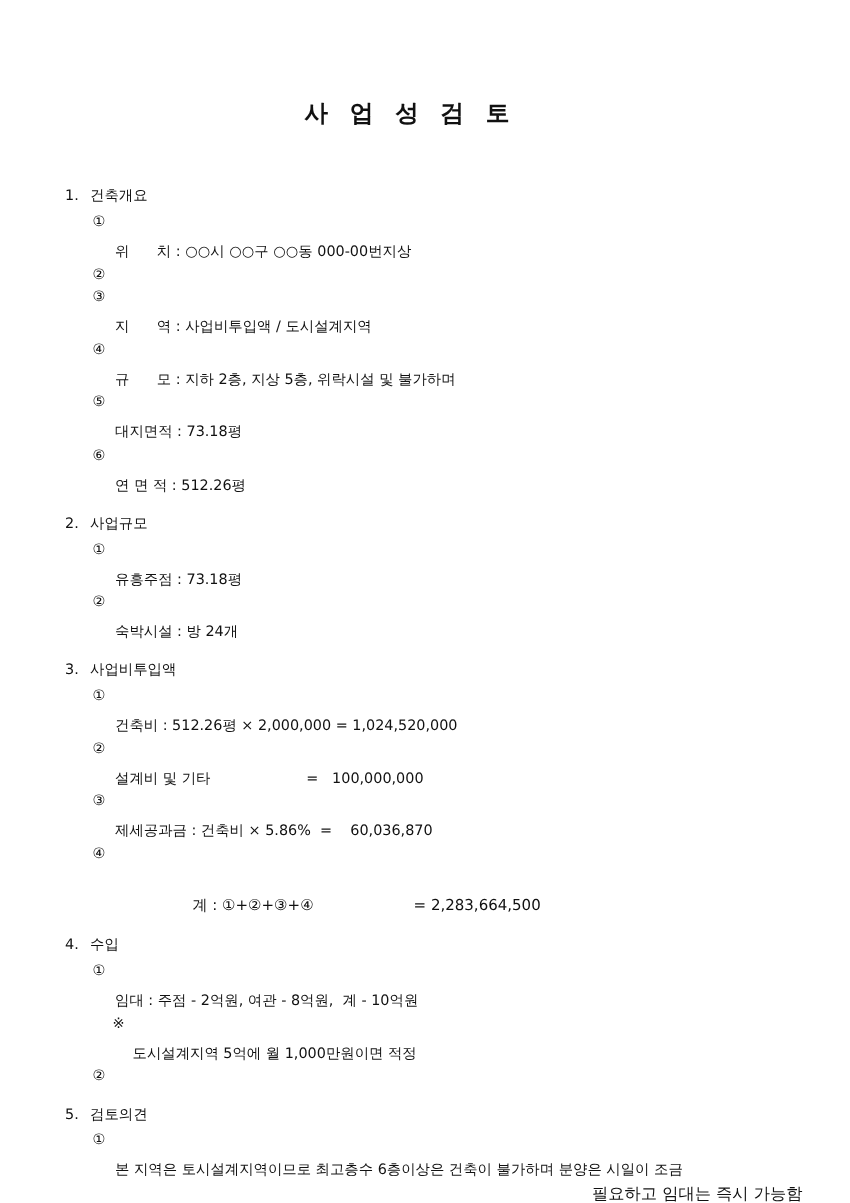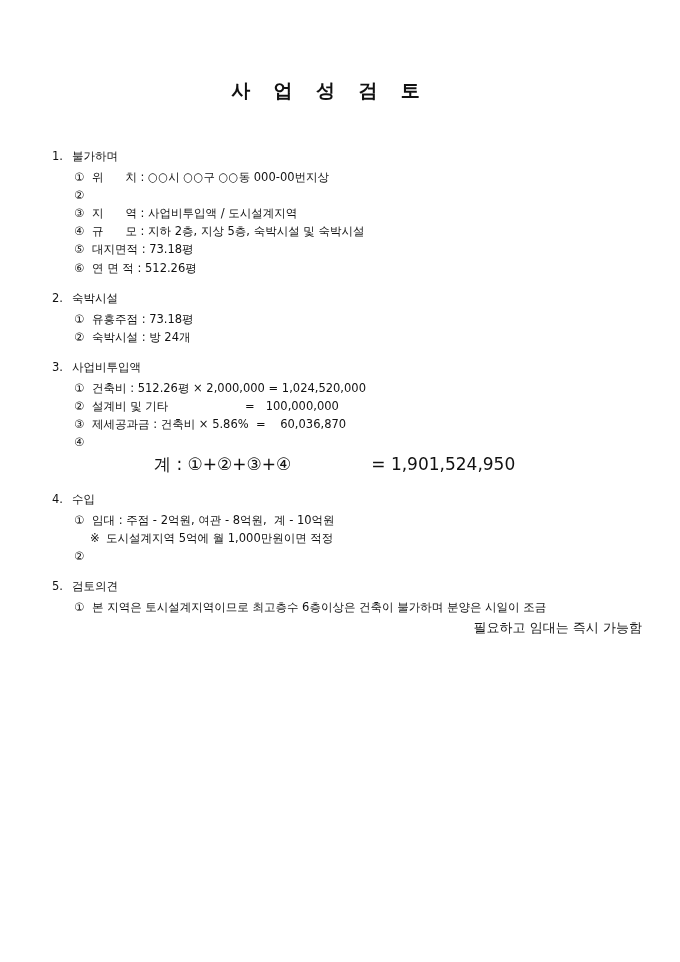--- a/index.html
+++ b/index.html
@@ -23,21 +23,21 @@
   }
   .doc-title {
     position: absolute;
     top: 78px;
     left: 0;
     width: 657px;
     text-align: center;
     font-size: 19px;
     font-weight: bold;
     letter-spacing: 6px;
-    font-family: Liberation Mono, monospace;
+    font-family: Liberation Sans, sans-serif;
   }
   .body-area {
     position: absolute;
     top: 148px;
     left: 52px;
     width: 590px;
     font-size: 11.5px;
     line-height: 1.55;
   }
   .section {
@@ -60,35 +60,36 @@
     margin-left: 22px;
     font-size: 11.5px;
     line-height: 1.58;
   }
   .item-marker {
     width: 18px;
     flex: 0 0 18px;
   }
   .item-text {
     white-space: pre;
+    margin-top: 24px;
   }
   .item-note {
     display: flex;
     margin-left: 38px;
     font-size: 11.5px;
     line-height: 1.58;
   }
   .note-marker {
     width: 16px;
     flex: 0 0 16px;
   }
   .sum-row {
     display: flex;
     margin-left: 22px;
-    font-size: 17px;
+    font-size: 12px;
     line-height: 1.58;
   }
   .sum-spacer {
     flex: 0 0 80px;
   }
   .wrap-text {
     white-space: normal;
     line-height: 1.62;
   }
   .cont-line {
@@ -104,51 +105,51 @@
 
 <div class="page">
 
   <div class="doc-title">사 업 성   검 토</div>
 
   <div class="body-area">
 
     <div class="section">
       <div class="section-head">
         <span class="section-num">1.</span>
-        <span class="section-title">불가하며</span>
+        <span class="section-title">건축개요</span>
       </div>
       <div class="item">
         <span class="item-marker">①</span>
         <span class="item-text">위      치 : ○○시 ○○구 ○○동 000-00번지상</span>
       </div>
       <div class="item">
         <span class="item-marker">②</span>
       </div>
       <div class="item">
         <span class="item-marker">③</span>
         <span class="item-text">지      역 : 사업비투입액 / 도시설계지역</span>
       </div>
       <div class="item">
         <span class="item-marker">④</span>
-        <span class="item-text">규      모 : 지하 2층, 지상 5층, 숙박시설 및 숙박시설</span>
+        <span class="item-text">규      모 : 지하 2층, 지상 5층, 위락시설 및 불가하며</span>
       </div>
       <div class="item">
         <span class="item-marker">⑤</span>
         <span class="item-text">대지면적 : 73.18평</span>
       </div>
       <div class="item">
         <span class="item-marker">⑥</span>
         <span class="item-text">연 면 적 : 512.26평</span>
       </div>
     </div>
 
     <div class="section">
       <div class="section-head">
         <span class="section-num">2.</span>
-        <span class="section-title">숙박시설</span>
+        <span class="section-title">사업규모</span>
       </div>
       <div class="item">
         <span class="item-marker">①</span>
         <span class="item-text">유흥주점 : 73.18평</span>
       </div>
       <div class="item">
         <span class="item-marker">②</span>
         <span class="item-text">숙박시설 : 방 24개</span>
       </div>
     </div>
@@ -170,21 +171,21 @@
         <span class="item-marker">③</span>
         <span class="item-text">제세공과금 : 건축비 × 5.86%  =    60,036,870</span>
       </div>
       <div class="item">
         <span class="item-marker">④</span>
       </div>
       <div class="sum-row">
         <span class="sum-spacer"></span>
         <span class="item-text">계 : ①+②+③+④</span>
         <span class="sum-spacer"></span>
-        <span class="item-text">= 1,901,524,950</span>
+        <span class="item-text">= 2,283,664,500</span>
       </div>
     </div>
 
     <div class="section">
       <div class="section-head">
         <span class="section-num">4.</span>
         <span class="section-title">수입</span>
       </div>
       <div class="item">
         <span class="item-marker">①</span>

